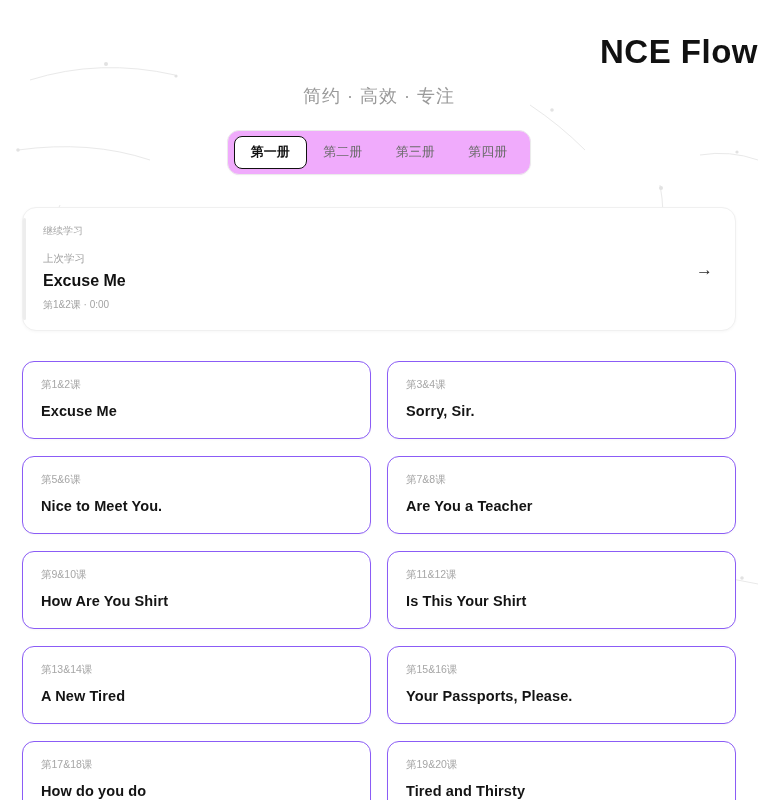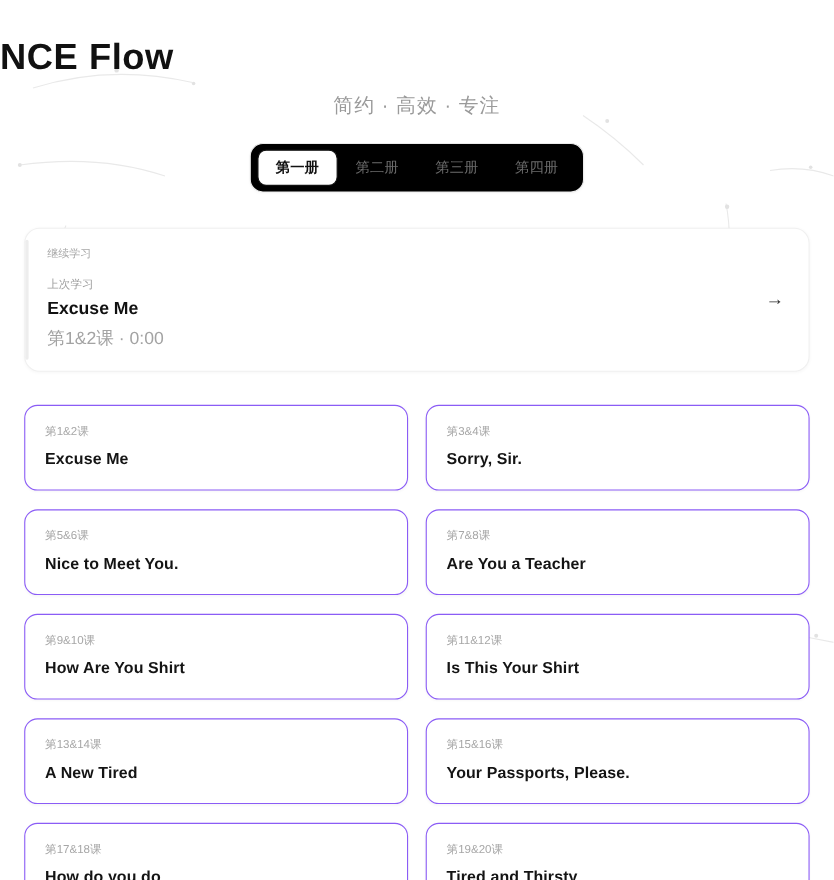--- a/index.html
+++ b/index.html
@@ -20,21 +20,21 @@
   
   .decor {
     position: absolute;
     inset: 0;
     pointer-events: none;
     z-index: 0;
   }
   .content { position: relative; z-index: 1; }
 
   .app-title {
-    text-align: left;
+    text-align: right;
     font-size: 33px;
     font-weight: bold;
     color: #111111;
     letter-spacing: 0.5px;
     margin: 32px 0 0 0;
     line-height: 1.2;
   }
   .app-subtitle {
     text-align: center;
     font-size: 18px;
@@ -42,21 +42,21 @@
     margin: 12px 0 0 0;
     letter-spacing: 1px;
   }
 
   .tabs {
     margin: 22px auto 0 auto;
     width: 304px;
     height: 45px;
     border: 1px solid #ebebeb;
     border-radius: 12px;
-    background: #000000;
+    background: #f0abfc;
     display: flex;
     align-items: center;
     justify-content: space-between;
     padding: 5px 6px;
     box-shadow: 0 1px 2px rgba(0,0,0,0.02);
   }
   .tab {
     flex: 1;
     height: 33px;
     display: flex;
@@ -103,21 +103,21 @@
     color: #9e9e9e;
     margin-bottom: 6px;
   }
   .continue-title {
     font-size: 16px;
     font-weight: bold;
     color: #111111;
     margin-bottom: 8px;
   }
   .continue-meta {
-    font-size: 16px;
+    font-size: 10px;
     color: #a3a3a3;
   }
   .continue-arrow {
     position: absolute;
     right: 22px;
     top: 50%;
     transform: translateY(-50%);
     font-size: 17px;
     color: #2b2b2b;
     line-height: 1;

